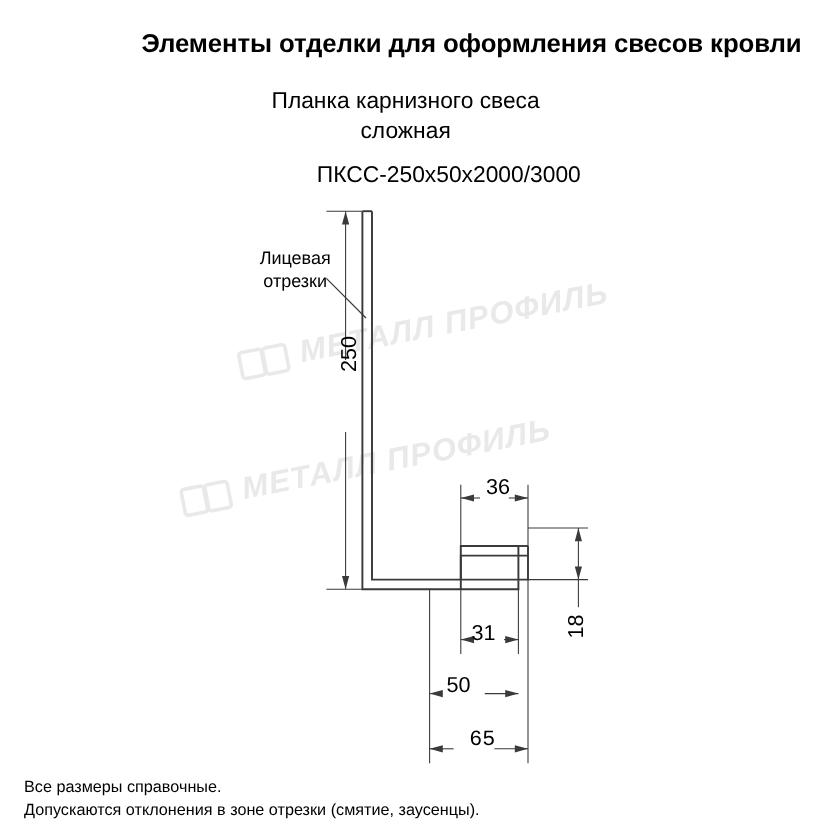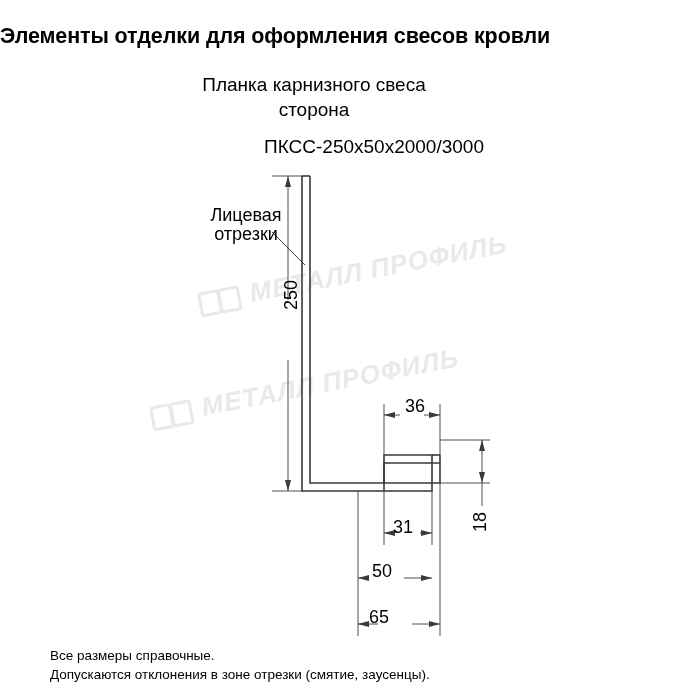--- a/index.html
+++ b/index.html
@@ -15,31 +15,32 @@
     font-family: "Liberation Sans", sans-serif;
     color: #000;
   }
 
   
   .page-title {
     position: absolute;
     top: 24px;
     left: 0;
     width: 668px;
-    text-align: left;
+    text-align: right;
     font-size: 21.5px;
     font-weight: bold;
     letter-spacing: -0.1px;
   }
   .subtitle-block {
     position: absolute;
     top: 72px;
     left: 0;
     width: 628px;
     text-align: center;
+    padding-left: 24px;
   }
   .subtitle-line {
     font-size: 19px;
     line-height: 25px;
     font-weight: normal;
   }
   .product-code {
     position: absolute;
     top: 136px;
     left: 0;
@@ -110,50 +111,49 @@
   .dim-18 {
     left: 470px;
     top: 532px;
     transform: rotate(-90deg);
     transform-origin: left top;
     font-size: 18px;
   }
   .dim-36 { left: 405px; top: 396px; font-size: 18px; text-align: right; }
   .dim-21 { left: 393px; top: 517px; font-size: 18px; }
   .dim-50 { left: 372px; top: 561px; font-size: 18px; }
-  .dim-65 { left: 369px; top: 607px; font-size: 18px; }
+  .dim-65 { left: 391px; top: 607px; font-size: 18px; font-family: Liberation Mono, monospace; }
 
   .face-label {
     position: absolute;
     left: 201px;
     top: 206px;
     width: 90px;
     text-align: center;
-    font-size: 18px;
+    font-size: 15px;
     line-height: 19px;
   }
 
   
   .footer {
     position: absolute;
     left: 20px;
     bottom: 16px;
     font-size: 13.5px;
     line-height: 19px;
-    margin-left: 30px;
   }
 </style>
 </head>
 <body>
 
 <div class="page-title">Элементы отделки для оформления свесов кровли</div>
 
 <div class="subtitle-block">
   <div class="subtitle-line">Планка карнизного свеса</div>
-  <div class="subtitle-line">сторона</div>
+  <div class="subtitle-line">сложная</div>
 </div>
 
 <div class="product-code">ПКСС-250х50х2000/3000</div>
 
 <div class="wm wm1">
   <span class="wm-mark"></span><span>МЕТАЛЛ ПРОФИЛЬ</span>
 </div>
 <div class="wm wm2">
   <span class="wm-mark"></span><span>МЕТАЛЛ ПРОФИЛЬ</span>
 </div>

